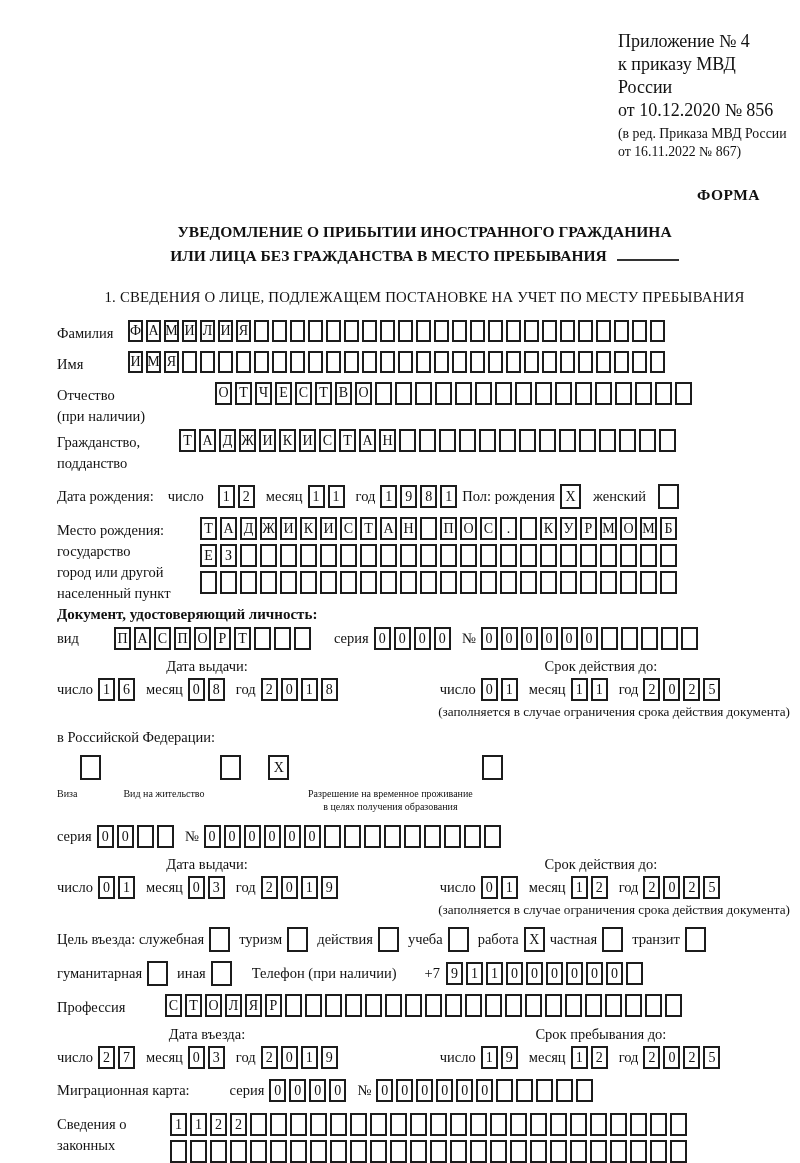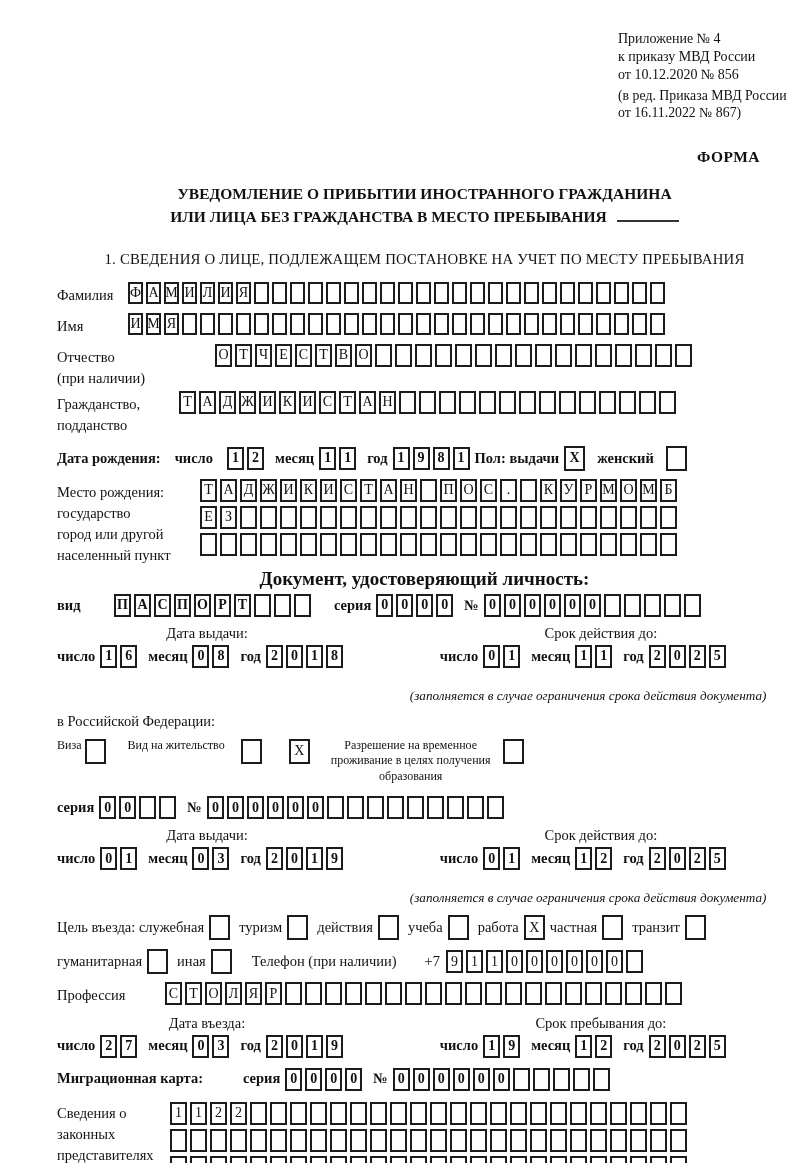--- a/index.html
+++ b/index.html
@@ -1,54 +1,54 @@
 <!DOCTYPE html>
 <html><head>
 <meta charset="utf-8">
 <style>
   * { box-sizing: border-box; margin: 0; padding: 0; }
   html, body { background: #ffffff; }
   body { font-family: "Liberation Serif", "DejaVu Serif", serif; color: #111; }
   .page { width: 800px; min-height: 1163px; background: #fff; padding: 30px 8px 24px 57px; position: relative; }
 
-  .annex { margin-left: 561px; font-size: 14px; line-height: 1.28; }
+  .annex { margin-left: 561px; font-size: 18px; line-height: 1.28; }
   .annex-note { margin-left: 561px; font-size: 13.8px; line-height: 1.28; margin-top: 3px; }
   .forma { text-align: right; padding-right: 32px; font-weight: bold; font-size: 15.5px; margin-top: 26px; letter-spacing: .5px; }
 
   .title { text-align: center; font-weight: bold; font-size: 15.5px; line-height: 1.5; margin-top: 16px; }
   .title .uline { display: inline-block; width: 62px; border-bottom: 2px solid #333; height: 14px; margin-left: 10px; }
   .section-h { text-align: center; font-weight: normal; font-size: 14.8px; margin-top: 22px; letter-spacing: .2px; }
 
   .row { display: flex; align-items: flex-start; margin-top: 7px; }
   .lbl { font-size: 14.5px; line-height: 1.45; padding-top: 3px; }
   .lblcol { flex: 0 0 auto; font-size: 14.5px; line-height: 1.45; padding-top: 3px; }
 
   .cells { display: flex; flex-wrap: nowrap; }
   .cell { display: inline-flex; width: 17px; height: 23px; border: 2px solid #1c1c1c; margin-right: 3px;
           align-items: center; justify-content: center; font-size: 14px; line-height: 1; flex: 0 0 auto; }
   .cells-narrow .cell { width: 15px; margin-right: 3px; height: 22px; }
   .stackcells .cells { margin-bottom: 4px; }
 
   .chk { display: inline-flex; width: 21px; height: 25px; border: 2px solid #1c1c1c; align-items: center;
          justify-content: center; font-size: 14px; flex: 0 0 auto; }
 
-  .doc-h { text-align: center; font-weight: bold; font-size: 19px; margin-top: 9px; }
+  .doc-h { font-weight: bold; font-size: 15px; margin-top: 9px; }
 
   .pair { display: flex; margin-top: 8px; }
   .pair-left { flex: 0 0 48%; }
   .pair-right { flex: 1; }
   .pair-h { font-size: 14.5px; text-align: center; }
   .pair-h.lh { width: 300px; }
-  .dg { display: flex; align-items: center; margin-top: 3px; font-weight: bold; }
+  .dg { display: flex; align-items: center; margin-top: 3px; }
   .dg .lbl { padding-top: 0; }
   .dg .cells { margin-left: 5px; margin-right: 8px; }
-  .smallnote { font-size: 13.2px; text-align: left; padding-right: 2px; margin-top: 20px; font-style: italic; }
+  .smallnote { font-size: 13.2px; text-align: right; padding-right: 2px; margin-top: 3px; }
 
   .opt { display: flex; align-items: flex-start; }
-  .opt .olbl { font-size: 12px; line-height: 1.3; }
+  .opt .olbl { font-size: 10px; line-height: 1.3; margin-top: 33px; }
   .opt .chk { margin-left: 7px; margin-top: 1px; }
   .optwrap { text-align: center; }
 
   .purpose { display: flex; align-items: center; flex-wrap: nowrap; }
   .purpose .lbl { padding-top: 0; }
   .purpose .chk { margin-left: 5px; margin-right: 9px; }
 </style>
 </head>
 <body>
 
@@ -224,21 +224,21 @@
         <span class="cell">1</span>
         <span class="cell">1</span>
       </span>
     <span class="lbl" style="margin-right:0">год</span>
     <span class="cells" style="margin-right:2px">
         <span class="cell">1</span>
         <span class="cell">9</span>
         <span class="cell">8</span>
         <span class="cell">1</span>
       </span>
-    <span class="lbl">Пол: выдачи</span>
+    <span class="lbl">Пол: рождения</span>
     <span class="chk" style="margin-left:5px">X</span>
     <span class="lbl" style="margin-left:12px">женский</span>
     <span class="chk" style="margin-left:12px"></span>
   </div>
 
   <div class="row" style="margin-top:8px">
     <div class="lblcol" style="width:143px">
       <div>Место рождения:</div>
       <div>государство</div>
       <div>город или другой</div>

